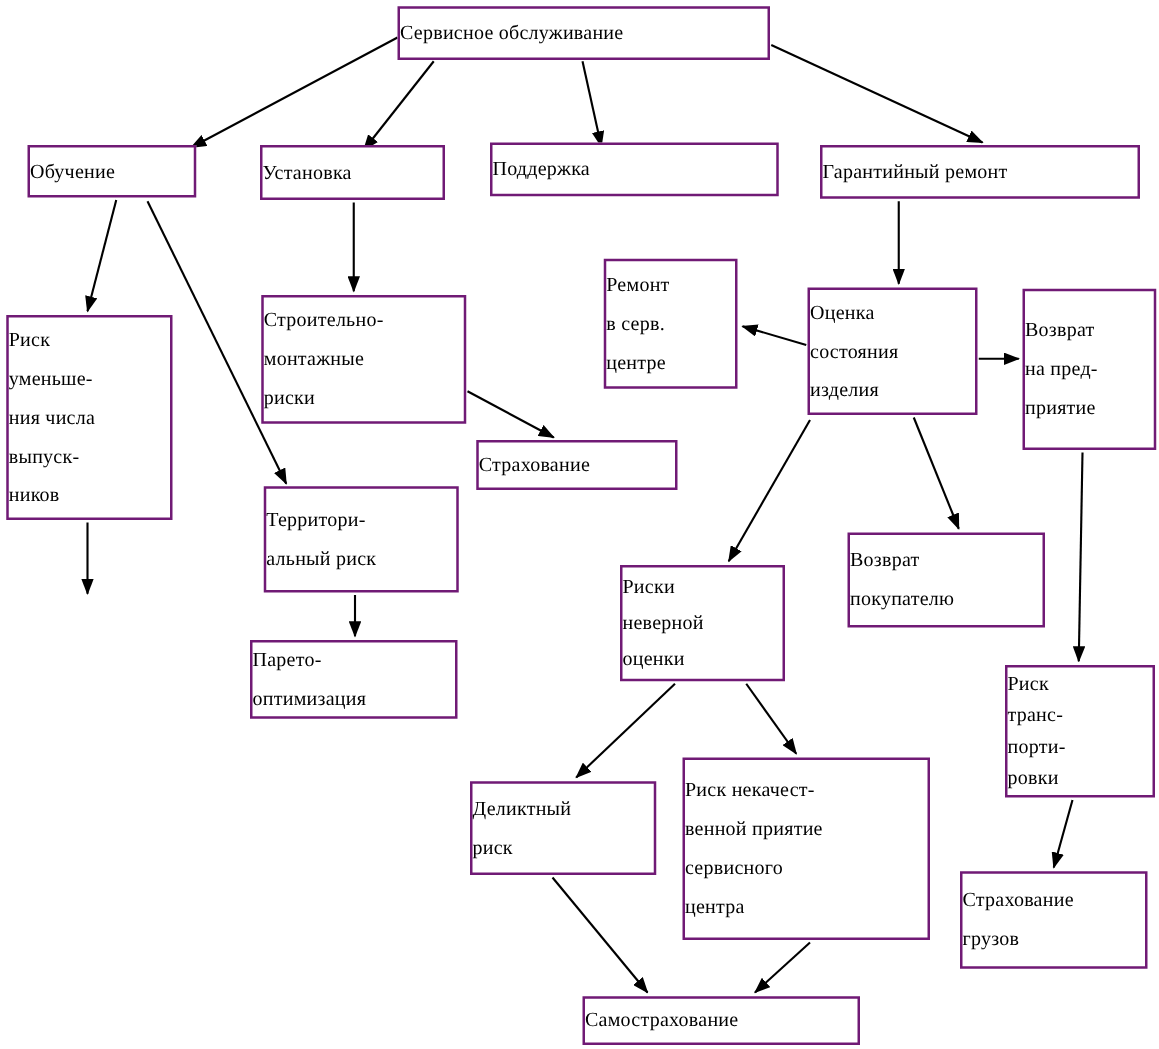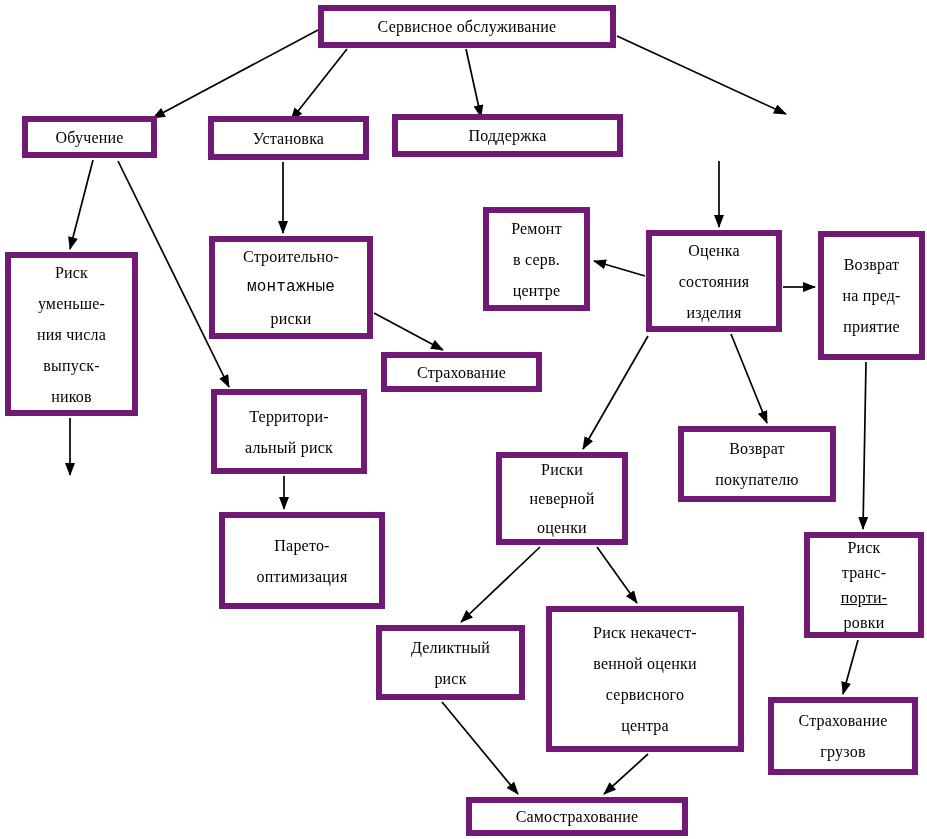--- a/index.html
+++ b/index.html
@@ -22,26 +22,26 @@
   .edges-layer {
     position: absolute;
     left: 0; top: 0;
     width: 927px;
     height: 839px;
     z-index: 1;
   }
   .node {
     position: absolute;
     box-sizing: border-box;
-    border: 6px solid #701a75;
+    border: 2px solid #701a75;
     background: #ffffff;
     display: flex;
     flex-direction: column;
     justify-content: center;
-    align-items: center;
+    align-items: flex-start;
     text-align: center;
     font-size: 16px;
     z-index: 2;
     letter-spacing: 0.2px;
   }
   .node .line {
     white-space: nowrap;
   }
 </style>
 </head>
@@ -77,46 +77,49 @@
         <line x1="442" y1="702" x2="518" y2="794" stroke="#000000" stroke-width="1.7" marker-end="url(#arrowhead)"></line>
         <line x1="648" y1="754" x2="604" y2="794" stroke="#000000" stroke-width="1.7" marker-end="url(#arrowhead)"></line>
       </g>
   </svg>
 <div class="node" style="left: 318px; top: 5px; width: 298px; height: 43px;">
       <div class="line" style="line-height: 31px;">Сервисное обслуживание</div>
     </div>
     <div class="node" style="left: 22px; top: 116px; width: 135px; height: 42px;">
       <div class="line" style="line-height: 31px;">Обучение</div>
     </div>
-    <div class="node" style="left: 208px; top: 116px; width: 161px; height: 44px;">
+    <div class="node" style="left: 208px; top: 116px; width: 148px; height: 44px;">
       <div class="line" style="line-height: 31px;">Установка</div>
     </div>
     <div class="node" style="left: 392px; top: 114px; width: 231px; height: 43px;">
       <div class="line" style="line-height: 31px;">Поддержка</div>
+    </div>
+    <div class="node" style="left: 656px; top: 116px; width: 256px; height: 43px;">
+      <div class="line" style="line-height: 31px;">Гарантийный ремонт</div>
     </div>
     <div class="node" style="left: 5px; top: 252px; width: 133px; height: 164px;">
       <div class="line" style="line-height: 31px;">Риск</div>
       <div class="line" style="line-height: 31px;">уменьше-</div>
       <div class="line" style="line-height: 31px;">ния числа</div>
       <div class="line" style="line-height: 31px;">выпуск-</div>
       <div class="line" style="line-height: 31px;">ников</div>
     </div>
     <div class="node" style="left: 209px; top: 236px; width: 164px; height: 103px;">
       <div class="line" style="line-height: 31px;">Строительно-</div>
-      <div class="line" style="line-height: 31px; font-family: Liberation Mono, monospace;">монтажные</div>
+      <div class="line" style="line-height: 31px;">монтажные</div>
       <div class="line" style="line-height: 31px;">риски</div>
     </div>
     <div class="node" style="left: 381px; top: 352px; width: 161px; height: 40px;">
       <div class="line" style="line-height: 31px;">Страхование</div>
     </div>
     <div class="node" style="left: 211px; top: 389px; width: 156px; height: 85px;">
       <div class="line" style="line-height: 31px;">Территори-</div>
       <div class="line" style="line-height: 31px;">альный риск</div>
     </div>
-    <div class="node" style="left: 200px; top: 512px; width: 166px; height: 97px; margin-left: 19px;">
+    <div class="node" style="left: 200px; top: 512px; width: 166px; height: 63px;">
       <div class="line" style="line-height: 31px;">Парето-</div>
       <div class="line" style="line-height: 31px;">оптимизация</div>
     </div>
     <div class="node" style="left: 483px; top: 207px; width: 107px; height: 104px;">
       <div class="line" style="line-height: 31px;">Ремонт</div>
       <div class="line" style="line-height: 31px;">в серв.</div>
       <div class="line" style="line-height: 31px;">центре</div>
     </div>
     <div class="node" style="left: 646px; top: 230px; width: 136px; height: 102px;">
       <div class="line" style="line-height: 31px;">Оценка</div>
@@ -133,30 +136,30 @@
       <div class="line" style="line-height: 31px;">покупателю</div>
     </div>
     <div class="node" style="left: 496px; top: 452px; width: 132px; height: 93px;">
       <div class="line" style="line-height: 29px;">Риски</div>
       <div class="line" style="line-height: 29px;">неверной</div>
       <div class="line" style="line-height: 29px;">оценки</div>
     </div>
     <div class="node" style="left: 804px; top: 532px; width: 120px; height: 106px;">
       <div class="line" style="line-height: 25px;">Риск</div>
       <div class="line" style="line-height: 25px;">транс-</div>
-      <div class="line" style="line-height: 25px; text-decoration: underline;">порти-</div>
+      <div class="line" style="line-height: 25px;">порти-</div>
       <div class="line" style="line-height: 25px;">ровки</div>
     </div>
     <div class="node" style="left: 376px; top: 625px; width: 149px; height: 75px;">
       <div class="line" style="line-height: 31px;">Деликтный</div>
       <div class="line" style="line-height: 31px;">риск</div>
     </div>
     <div class="node" style="left: 546px; top: 606px; width: 198px; height: 146px;">
       <div class="line" style="line-height: 31px;">Риск некачест-</div>
-      <div class="line" style="line-height: 31px;">венной оценки</div>
+      <div class="line" style="line-height: 31px;">венной приятие</div>
       <div class="line" style="line-height: 31px;">сервисного</div>
       <div class="line" style="line-height: 31px;">центра</div>
     </div>
     <div class="node" style="left: 768px; top: 697px; width: 150px; height: 78px;">
       <div class="line" style="line-height: 31px;">Страхование</div>
       <div class="line" style="line-height: 31px;">грузов</div>
     </div>
     <div class="node" style="left: 466px; top: 797px; width: 222px; height: 39px;">
       <div class="line" style="line-height: 31px;">Самострахование</div>
     </div>

